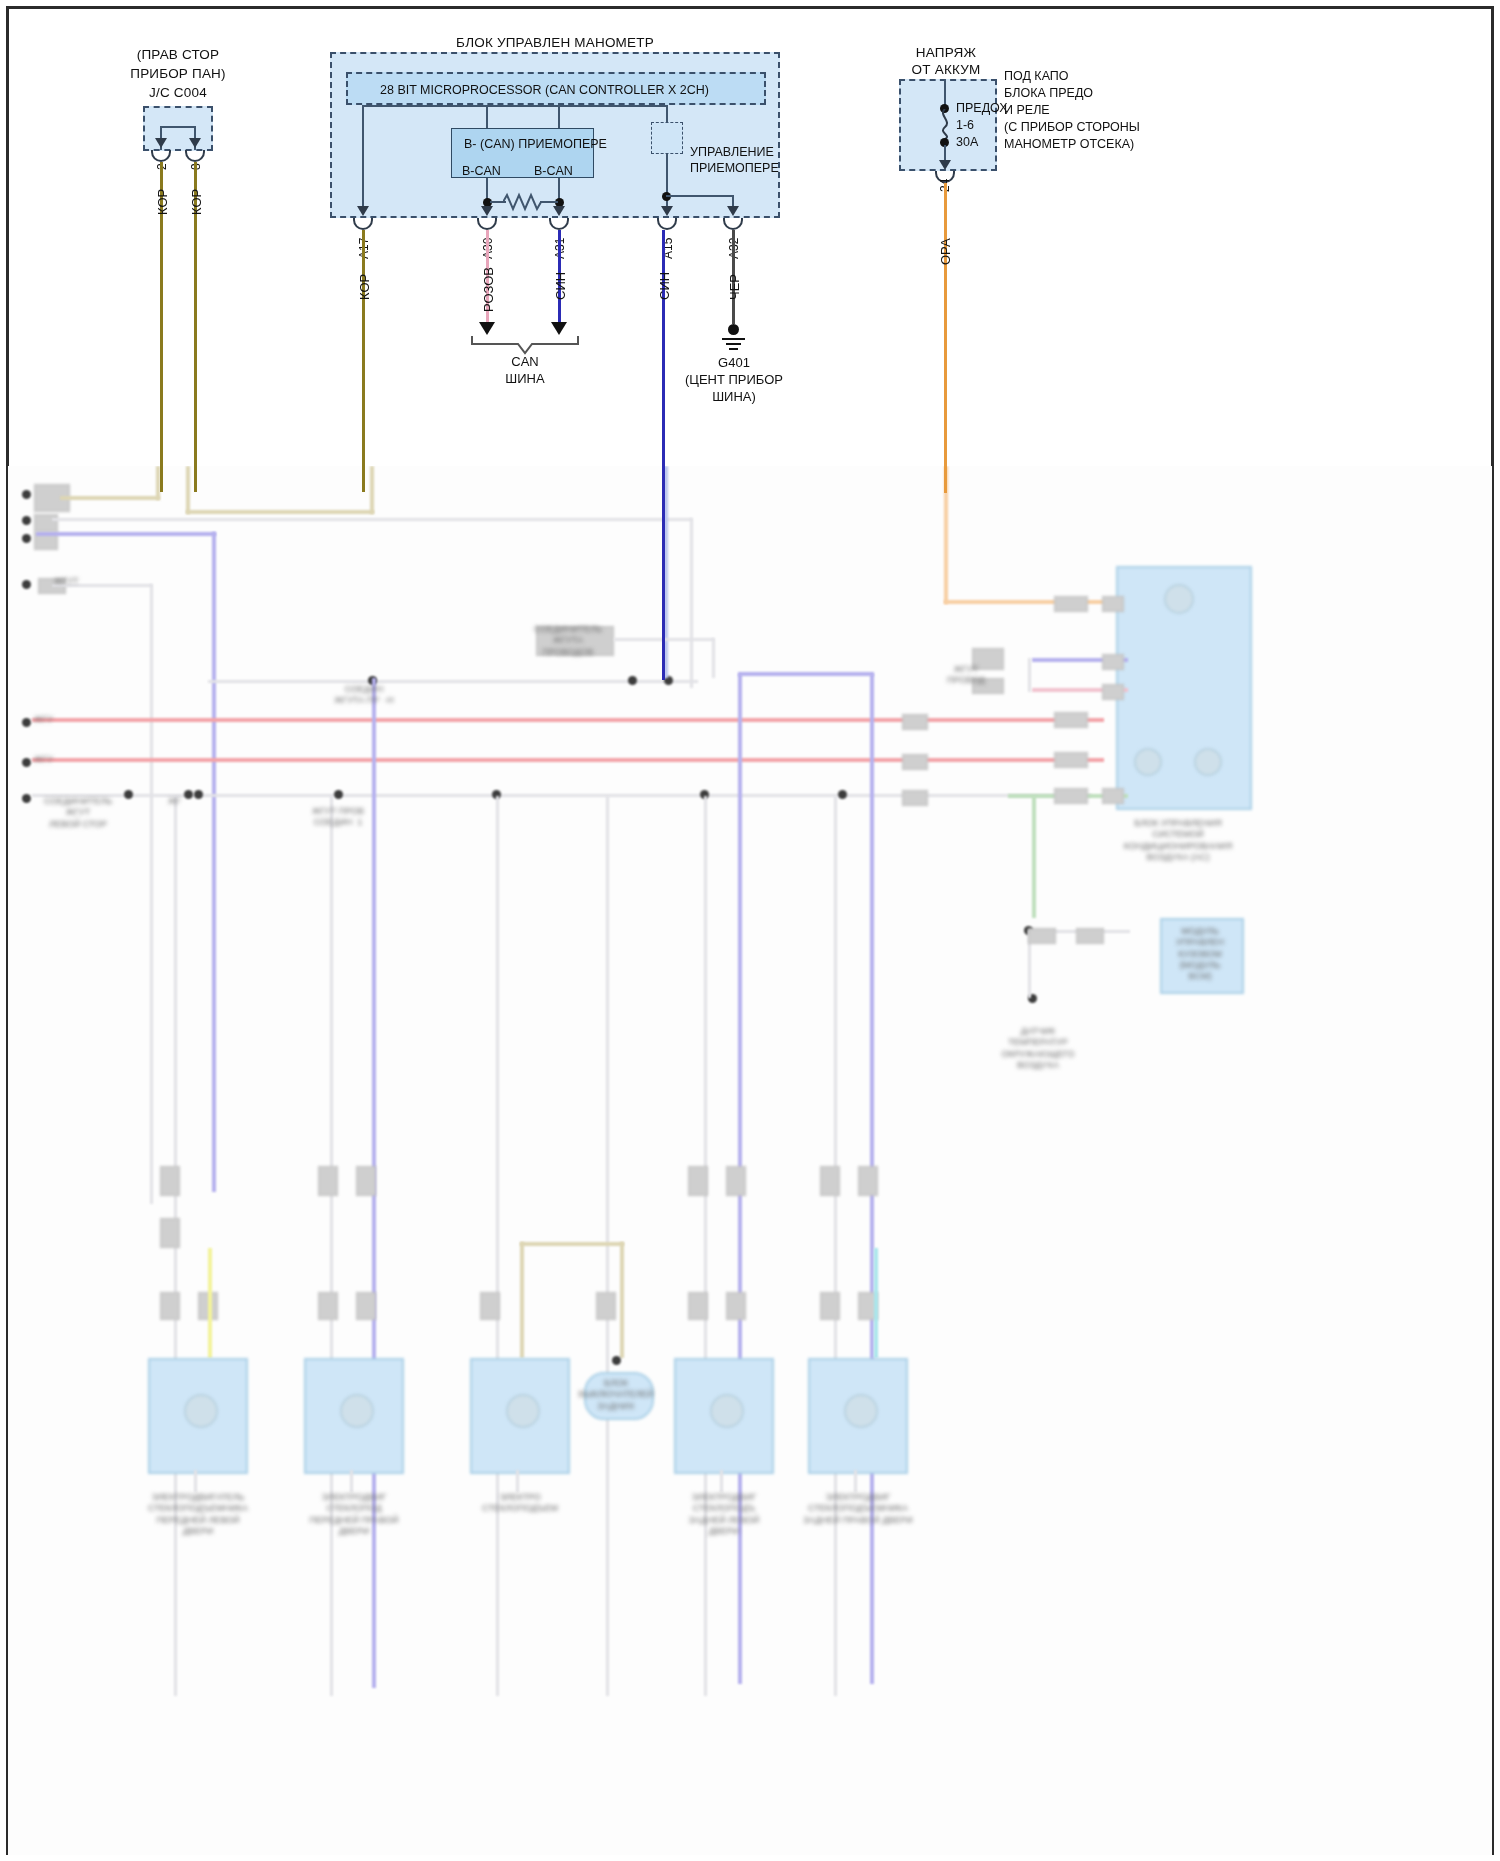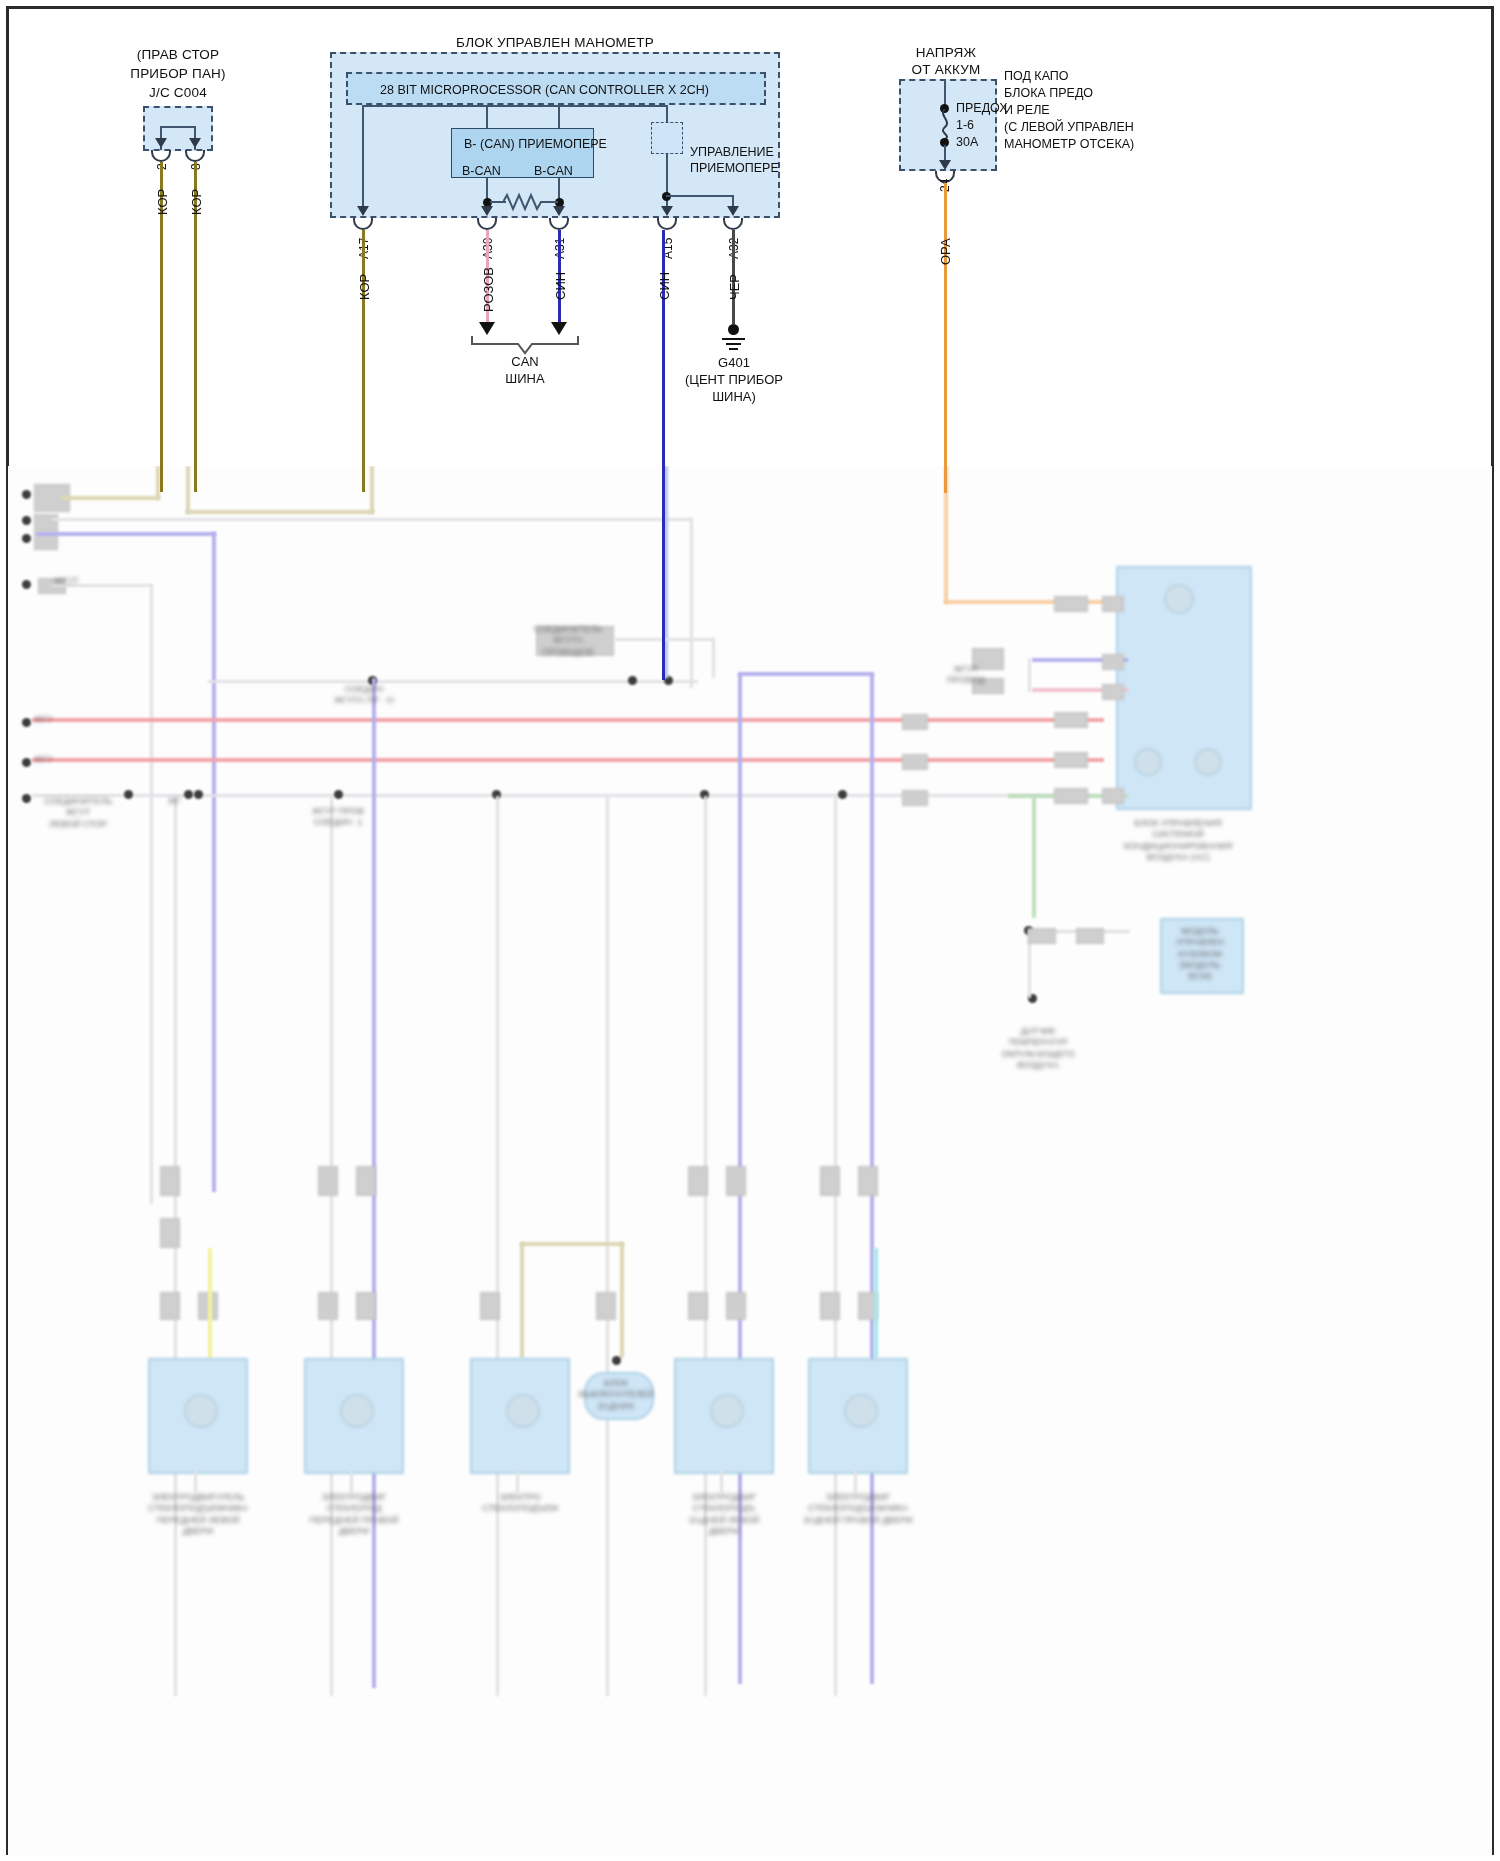--- a/index.html
+++ b/index.html
@@ -416,16 +416,16 @@
   <div class="txt" style="left:956px;top:117px;font-size:12.5px;">1-6</div>
   <div class="txt" style="left:956px;top:134px;font-size:12.5px;">30A</div>
 
   <div class="vtxt" style="left:938px;top:192px;font-size:12px;">24</div>
   <div class="wv c-ora" style="left:944px;top:183px;height:310px;"></div>
   <div class="vtxt" style="left:938px;top:265px;">ОРА</div>
 
   <div class="txt" style="left:1004px;top:68px;font-size:12.5px;">ПОД КАПО</div>
   <div class="txt" style="left:1004px;top:85px;font-size:12.5px;">БЛОКА ПРЕДО</div>
   <div class="txt" style="left:1004px;top:102px;font-size:12.5px;">И РЕЛЕ</div>
-  <div class="txt" style="left:1004px;top:119px;font-size:12.5px;">(С ЛЕВОЙ УПРАВЛЕН</div>
+  <div class="txt" style="left:1004px;top:119px;font-size:12.5px;">(С ПРИБОР СТОРОНЫ</div>
   <div class="txt" style="left:1004px;top:136px;font-size:12.5px;">МАНОМЕТР ОТСЕКА)</div>
 
 </div>
 
 </body></html>

